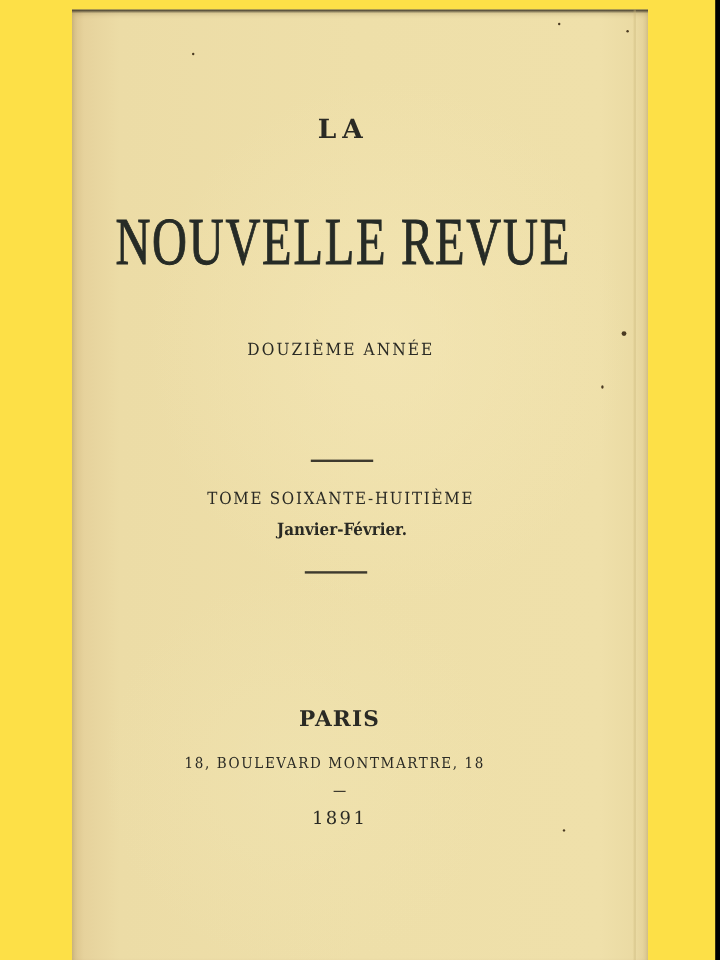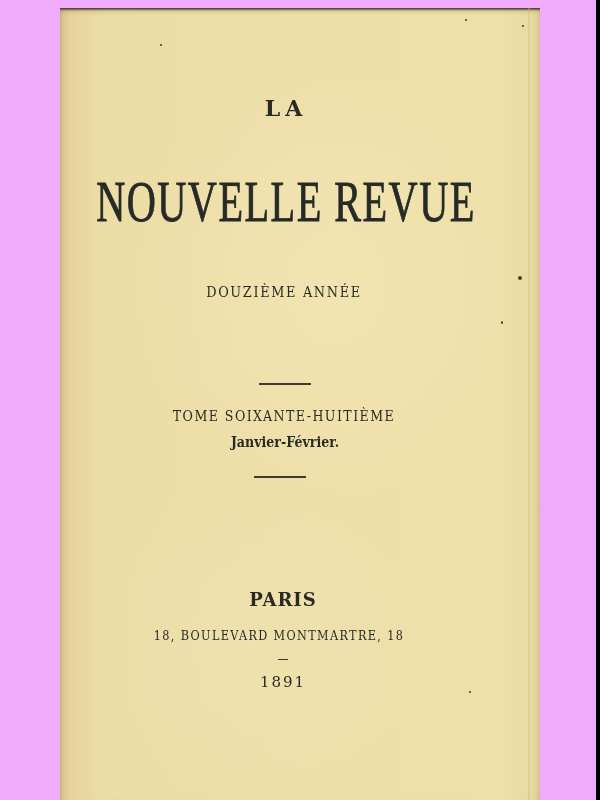--- a/index.html
+++ b/index.html
@@ -7,21 +7,21 @@
       padding: 0;
       width: 600px;
       height: 800px;
       background: #000000;
       overflow: hidden;
     }
     .scan {
       position: relative;
       width: 596px;
       height: 800px;
-      background: #f0abfc;
+      background: #fde047;
     }
     .page {
       position: absolute;
       left: 60px;
       top: 8px;
       width: 480px;
       height: 792px;
       background:
         radial-gradient(ellipse 60% 40% at 55% 35%, rgba(245,232,185,0.55), rgba(245,232,185,0) 70%),
         radial-gradient(ellipse 50% 30% at 40% 80%, rgba(240,228,178,0.5), rgba(240,228,178,0) 70%),

